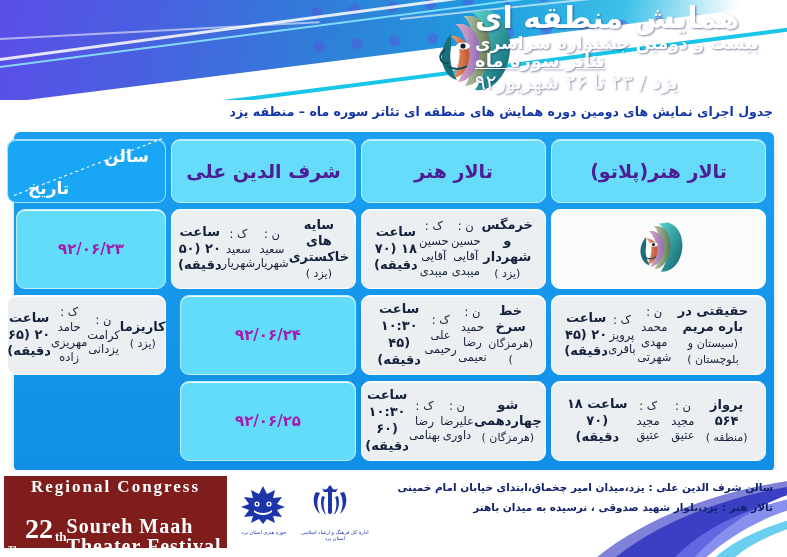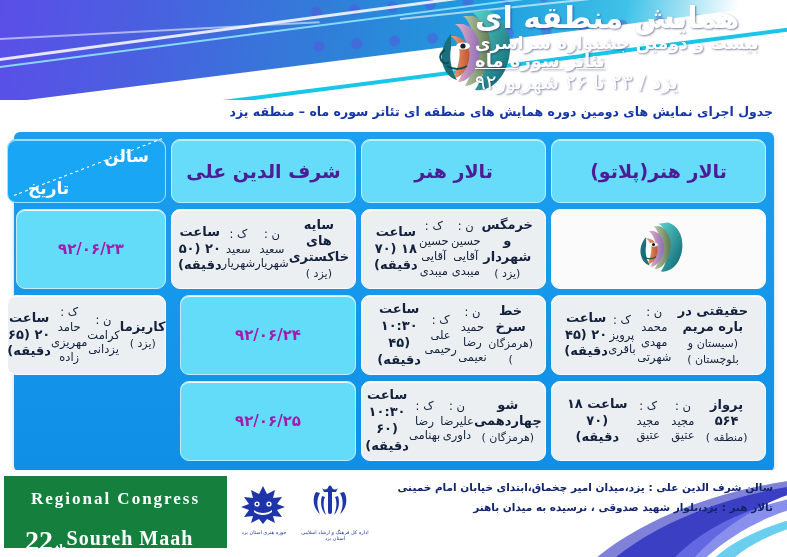--- a/index.html
+++ b/index.html
@@ -106,22 +106,22 @@
   .logo-cell{justify-content:center;}
   
   .footer-wrap{position:absolute;left:0;top:470px;width:787px;height:87px;overflow:hidden;background:#ffffff;}
   .foot-addr{
     position:absolute;right:14px;top:8px;width:470px;text-align:right;
     color:#12246b;font-size:10.5px;font-weight:bold;line-height:1.9;
   }
   .foot-swoosh{position:absolute;right:-20px;top:10px;width:260px;height:90px;overflow:hidden;}
   .blue-logo{
     position:absolute;left:4px;top:6px;width:223px;height:72px;
-    background:#15803d;color:#ffffff;
-    box-sizing:border-box;padding:14px 4px;
+    background:#7f1d1d;color:#ffffff;
+    box-sizing:border-box;padding:2px 4px;
   }
   .bl-r1{font-family:"Liberation Serif","DejaVu Serif",serif;font-size:17px;font-weight:bold;letter-spacing:2px;text-align:center;line-height:1.05;}
   .bl-r2{display:flex;align-items:flex-end;justify-content:flex-start;direction:ltr;}
   .bl-the{font-family:"Liberation Serif",serif;font-size:9px;font-weight:bold;margin-bottom:3px;}
   .bl-22{font-family:"Liberation Serif",serif;font-size:28px;font-weight:bold;line-height:.85;margin:16px 2px;}
   .bl-th{font-family:"Liberation Serif",serif;font-size:13px;font-weight:bold;margin-bottom:12px;}
   .bl-words{font-family:"Liberation Serif",serif;font-size:20px;font-weight:bold;line-height:1.02;letter-spacing:1px;margin-top:20px;}
   .bl-r4{font-family:Liberation Serif, serif;font-size:12px;font-weight:bold;text-align:center;direction:ltr;letter-spacing:0px;}
   .emblems{position:absolute;left:232px;top:12px;width:150px;height:62px;direction:ltr;}
   .emblem{position:absolute;color:#1d35a8;}

